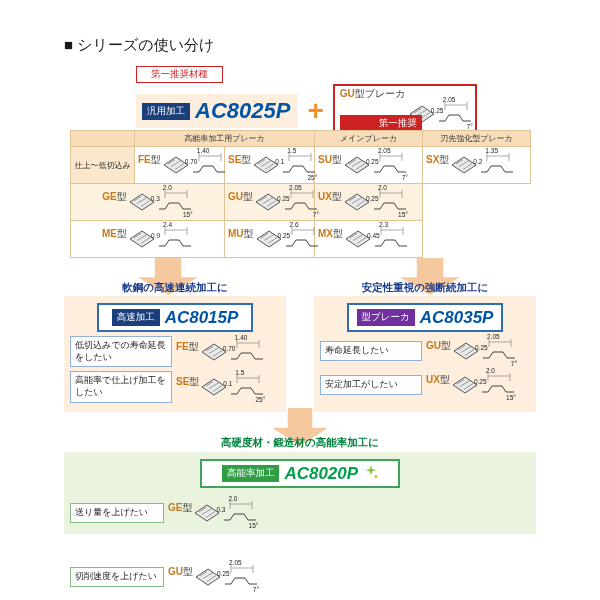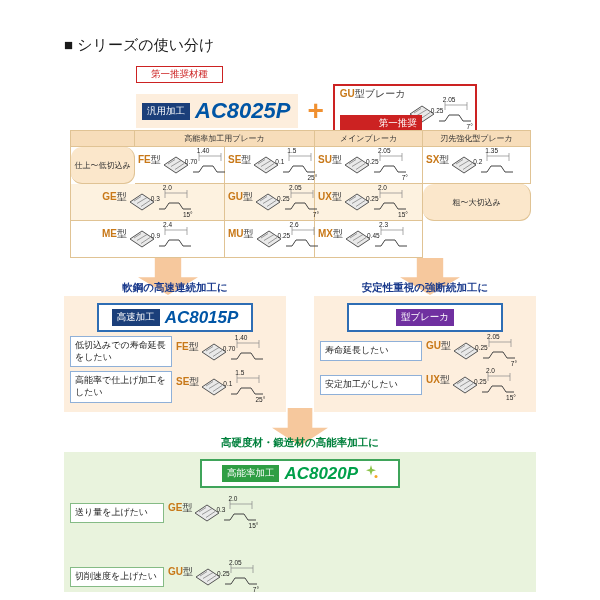--- a/index.html
+++ b/index.html
@@ -39,40 +39,40 @@
   .bdiag .d1{position:absolute;top:9px;left:22px;font-size:6.5px;color:#222;line-height:1;}
   .bdiag .d2{position:absolute;bottom:-1px;right:0;font-size:6.5px;color:#222;line-height:1;}
 
   
   .table{left:70px;top:130px;display:grid;grid-template-columns:64px 90px 90px 108px 108px;
          border-top:1px solid #e0c394;border-left:1px solid #e0c394;background:#fff;}
   .cell{border-right:1px solid #e0c394;border-bottom:1px solid #e0c394;display:flex;
         align-items:center;justify-content:center;font-size:8px;color:#333;box-sizing:border-box;}
   .cell.h{background:#f7ddba;height:16px;}
   .span2{grid-column:span 2;}
-  .cell.rl{background:#fbe7cb;height:37px;white-space:nowrap;border-radius:11px;}
+  .cell.rl{background:#fbe7cb;height:37px;white-space:nowrap;}
   .cell.c{height:37px;justify-content:flex-start;padding-left:3px;background:#fff;}
   .cell.c.r2{background:#fdf2e0;}
   .cell.c.center{justify-content:center;padding-left:0;}
 
   
   .arrow{background:#f6c89d;clip-path:polygon(28% 0,72% 0,72% 52%,100% 52%,50% 100%,0 52%,28% 52%);}
   .arrow-left{left:138px;top:258px;width:60px;height:37px;}
   .arrow-right{left:400px;top:258px;width:60px;height:37px;}
   .arrow-bottom{left:272px;top:408px;width:56px;height:38px;}
 
   
   .ptitle{font-size:10.5px;font-weight:bold;color:#1a3a8c;width:222px;text-align:center;white-space:nowrap;}
   .ptitle.lt{left:64px;top:281px;}
   .ptitle.rt{left:314px;top:281px;}
   .ptitle.bt{left:64px;top:436px;width:472px;color:#00803c;}
   .panel{background:#fdeedd;}
   .panel.left{left:64px;top:296px;width:222px;height:116px;}
   .panel.right{left:314px;top:296px;width:222px;height:116px;}
-  .panel.bottom{left:64px;top:452px;width:472px;height:140px;background:#e9f3dd;}
+  .panel.bottom{left:64px;top:452px;width:472px;height:82px;background:#e9f3dd;}
   .grade-box{background:#fff;display:flex;align-items:center;justify-content:center;gap:5px;
              margin:7px auto 4px;width:152px;height:25px;}
   .blue-border{border:2px solid #2e6db4;}
   .green-border{border:2px solid #3fa45a;}
   .grade-box .grade{font-size:17px;}
   .panel.bottom .grade-box{width:196px;}
   .need-row{display:flex;align-items:center;gap:4px;margin:4px 6px;}
   .need-box{background:#fff;border:1px solid #8fb0d8;font-size:9px;padding:3px 4px;width:102px;
             box-sizing:border-box;color:#222;line-height:1.3;}
   .panel.bottom .rows{display:flex;justify-content:center;gap:26px;margin-top:6px;flex-direction:column;}
@@ -220,21 +220,20 @@
               <line x1="8" y1="16.5" x2="18" y2="10.5" stroke="#777" stroke-width="0.7"></line>
               <line x1="12" y1="19.5" x2="21" y2="13.5" stroke="#777" stroke-width="0.7"></line>
               <polyline points="30,22 36,22 40,16 50,16 54,22 62,22" fill="none" stroke="#444" stroke-width="1"></polyline>
               <line x1="36" y1="6" x2="58" y2="6" stroke="#888" stroke-width="0.7"></line>
               <line x1="36" y1="3" x2="36" y2="11" stroke="#888" stroke-width="0.7"></line>
               <line x1="58" y1="3" x2="58" y2="11" stroke="#888" stroke-width="0.7"></line>
             </svg><span class="d0">2.0</span><span class="d1">0.25</span><span class="d2">15°</span></span>
         </span>
       </div>
 
-    <div class="cell rl">粗〜大切込み</div>
     <div class="cell c r3 span2 center">
         <span class="breaker">
           <span class="tlabel"><span class="tcode">ME</span><span class="tkata">型</span></span>
           <span class="bdiag"><svg width="64" height="30" viewBox="0 0 64 30">
               <polygon points="1,15 13,7 25,15 13,23" fill="#e9e9e9" stroke="#555" stroke-width="1"></polygon>
               <line x1="5" y1="14" x2="12" y2="9.5" stroke="#777" stroke-width="0.7"></line>
               <line x1="8" y1="16.5" x2="18" y2="10.5" stroke="#777" stroke-width="0.7"></line>
               <line x1="12" y1="19.5" x2="21" y2="13.5" stroke="#777" stroke-width="0.7"></line>
               <polyline points="30,22 36,22 40,16 50,16 54,22 62,22" fill="none" stroke="#444" stroke-width="1"></polyline>
               <line x1="36" y1="6" x2="58" y2="6" stroke="#888" stroke-width="0.7"></line>
@@ -316,20 +315,21 @@
               <line x1="58" y1="3" x2="58" y2="11" stroke="#888" stroke-width="0.7"></line>
             </svg><span class="d0">1.5</span><span class="d1">0.1</span><span class="d2">25°</span></span>
         </span>
     </div>
   </div>
 
   <div class="abs ptitle rt">安定性重視の強断続加工に</div>
   <div class="abs panel right">
     <div class="grade-box blue-border">
       <span class="badge purple">型ブレーカ</span>
+      <span class="grade blue">AC8035P</span>
     </div>
     <div class="need-row">
       <div class="need-box">寿命延長したい</div>
       <span class="breaker">
           <span class="tlabel"><span class="tcode">GU</span><span class="tkata">型</span></span>
           <span class="bdiag"><svg width="64" height="30" viewBox="0 0 64 30">
               <polygon points="1,15 13,7 25,15 13,23" fill="#e9e9e9" stroke="#555" stroke-width="1"></polygon>
               <line x1="5" y1="14" x2="12" y2="9.5" stroke="#777" stroke-width="0.7"></line>
               <line x1="8" y1="16.5" x2="18" y2="10.5" stroke="#777" stroke-width="0.7"></line>
               <line x1="12" y1="19.5" x2="21" y2="13.5" stroke="#777" stroke-width="0.7"></line>

